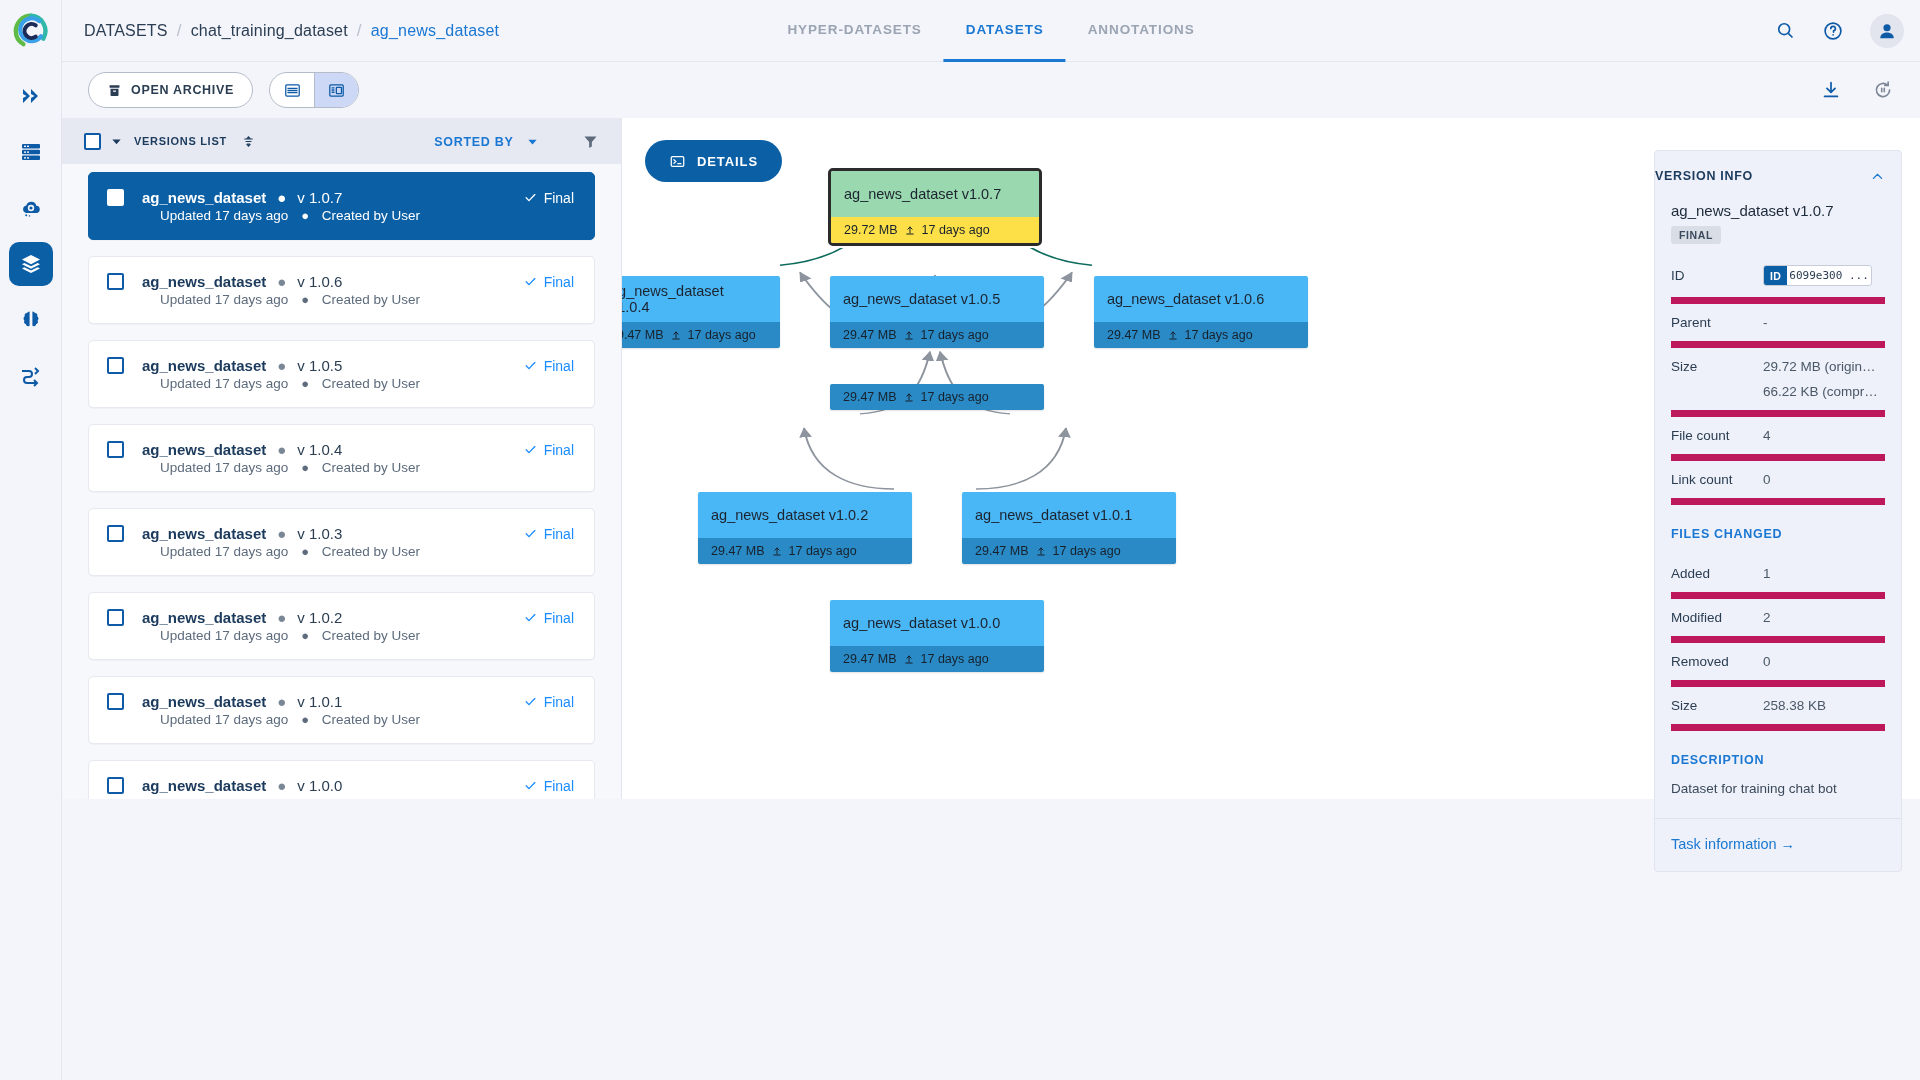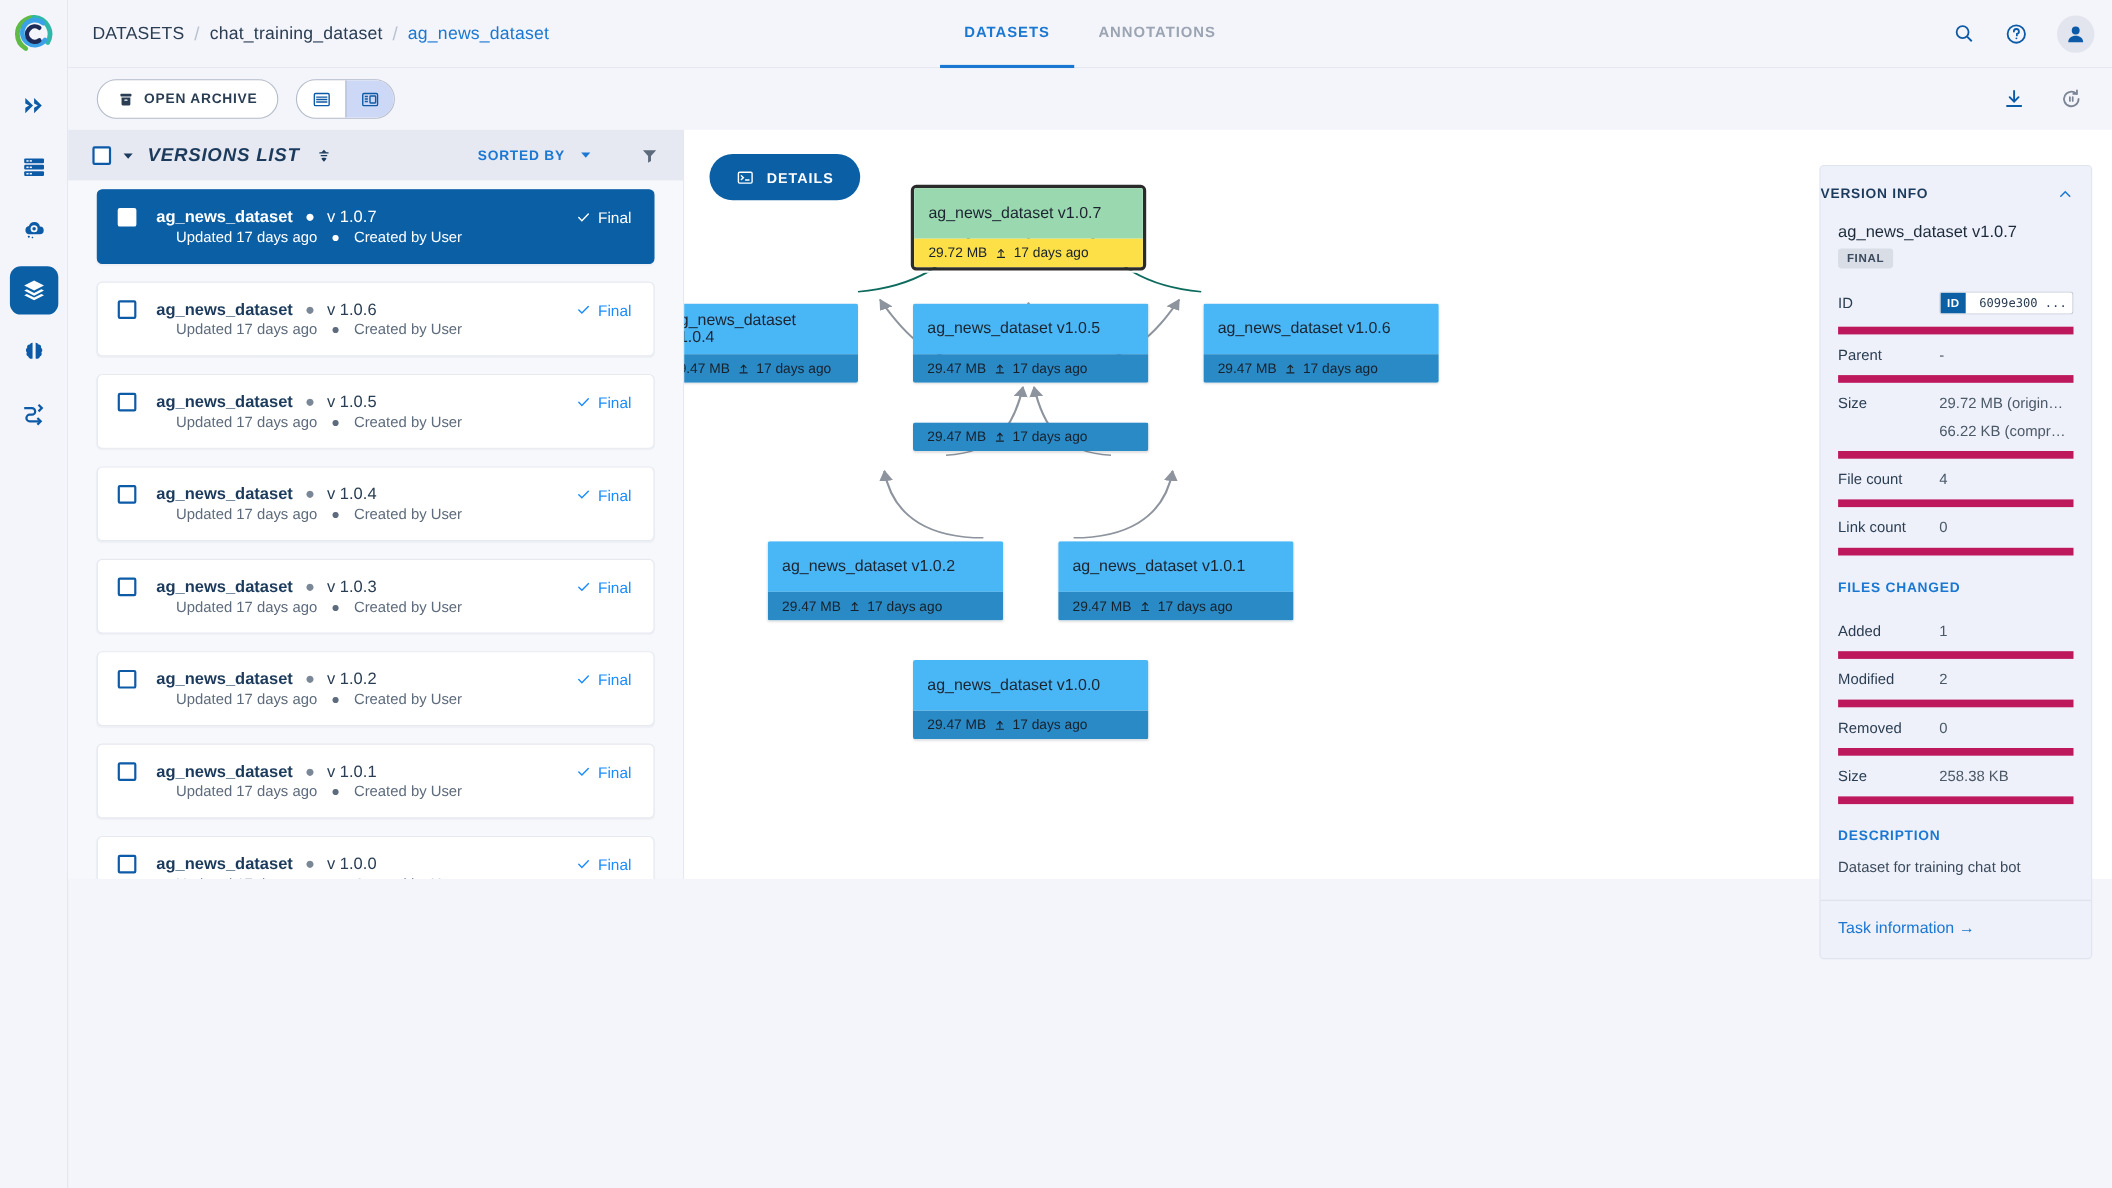--- a/index.html
+++ b/index.html
@@ -75,21 +75,21 @@
     background: #f7f8fc; border-right: 1px solid #e3e6ee; display: flex; flex-direction: column;
   }
   .list-header {
     height: 46px; background: #e6e9f2; display: flex; align-items: center; padding: 0 22px; flex: 0 0 auto;
   }
   .chk {
     width: 17px; height: 17px; border: 2px solid #0d5aa7; border-radius: 2px; background: #fff;
     cursor: pointer; flex: 0 0 auto;
   }
   .caret-dn { margin-left: 10px; color: #1b3a5c; cursor: pointer; display:flex; }
-  .lh-title { margin-left: 12px; font-size: 17px; font-weight: 700; letter-spacing: .7px; color: #1b3a5c; font-style: italic; }
+  .lh-title { margin-left: 12px; font-size: 11px; font-weight: 700; letter-spacing: .7px; color: #1b3a5c; }
   .lh-sorticon { margin-left: 14px; color: #1b3a5c; cursor: pointer; display:flex;}
   .lh-spacer { flex: 1 1 auto; }
   .sorted-by { font-size: 12.5px; font-weight: 700; letter-spacing: .7px; color: #1a77d2; cursor: pointer; }
   .sb-caret { margin-left: 9px; color: #1a77d2; display:inline-flex; vertical-align: middle;}
   .filter-icon { margin-left: 44px; color: #5d6b7c; cursor: pointer; display:flex; }
 
   .list-scroll { flex: 1 1 auto; overflow: hidden; padding: 8px 0 0 0; }
   .vrow {
     margin: 0 26px 16px 26px; background: #fff; border: 1px solid #e6e9f0;
     border-radius: 5px; padding: 16px 20px 16px 18px; cursor: pointer;
@@ -155,21 +155,21 @@
   .kv .v { color: #4a5868; flex: 1 1 auto; overflow: hidden; white-space: nowrap; text-overflow: ellipsis;}
   .kv.nb { border-bottom: none; padding-bottom: 4px; }
   .kv.cont { padding-top: 6px; }
   .idchip {
     display: inline-flex; align-items: center; border: 1px solid #c6ccd8; border-radius: 3px;
     background: #fff; overflow: hidden; height: 21px; max-width: 100%; cursor: pointer;
   }
   .idchip .tag { background: #0b5fa5; color: #fff; font-size: 10.5px; font-weight: 700;
                  padding: 0 6px; height: 100%; display: flex; align-items: center; letter-spacing:.4px;}
   .idchip .val { font-family: "DejaVu Sans Mono", monospace; font-size: 11px; color: #2a3d52;
-                 padding: 0 12px; white-space: nowrap; }
+                 padding: 0 2px; white-space: nowrap; }
   .ip-section { margin: 22px 16px 4px 16px; font-size: 12.5px; font-weight: 700;
                 letter-spacing: .7px; color: #1a77d2; }
   .ip-desc { margin: 14px 16px 22px 16px; font-size: 13.5px; color: #3b4a5c; }
   .ip-footer { border-top: 1px solid #dde2ec; padding: 16px 16px 18px 16px; }
   .ip-link { font-size: 14.5px; color: #1a77d2; cursor: pointer; }
   .spacer10 { height: 10px; }
 </style>
 </head>
 <body>
 
@@ -236,20 +236,21 @@
   <div class="topbar">
     <div class="breadcrumb">
       <span class="bc-item link">DATASETS</span>
       <span class="bc-sep">/</span>
       <span class="bc-item link">chat_training_dataset</span>
       <span class="bc-sep">/</span>
       <span class="bc-item current">ag_news_dataset</span>
     </div>
 
     <div class="tabs">
+      <div class="tab">HYPER-DATASETS</div>
       <div class="tab active">DATASETS</div>
       <div class="tab">ANNOTATIONS</div>
     </div>
 
     <div class="top-actions">
       <div class="icon-btn">
         <svg width="21" height="21" viewBox="0 0 24 24" fill="none" stroke="currentColor" stroke-width="1.9">
           <circle cx="10.5" cy="10.5" r="6.2"></circle>
             <path d="M15.2 15.2L20 20"></path>
         </svg>

